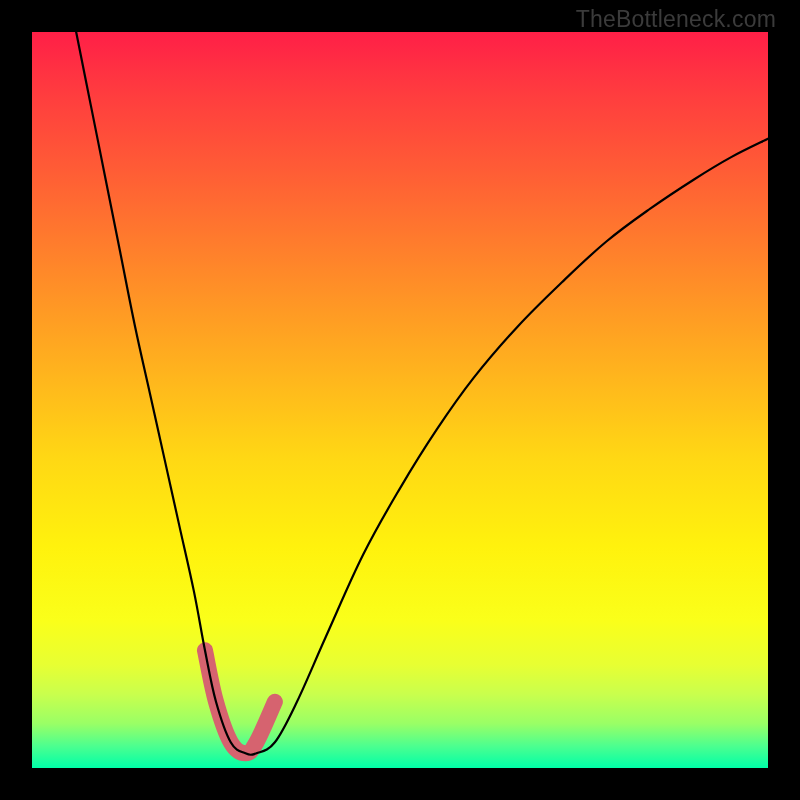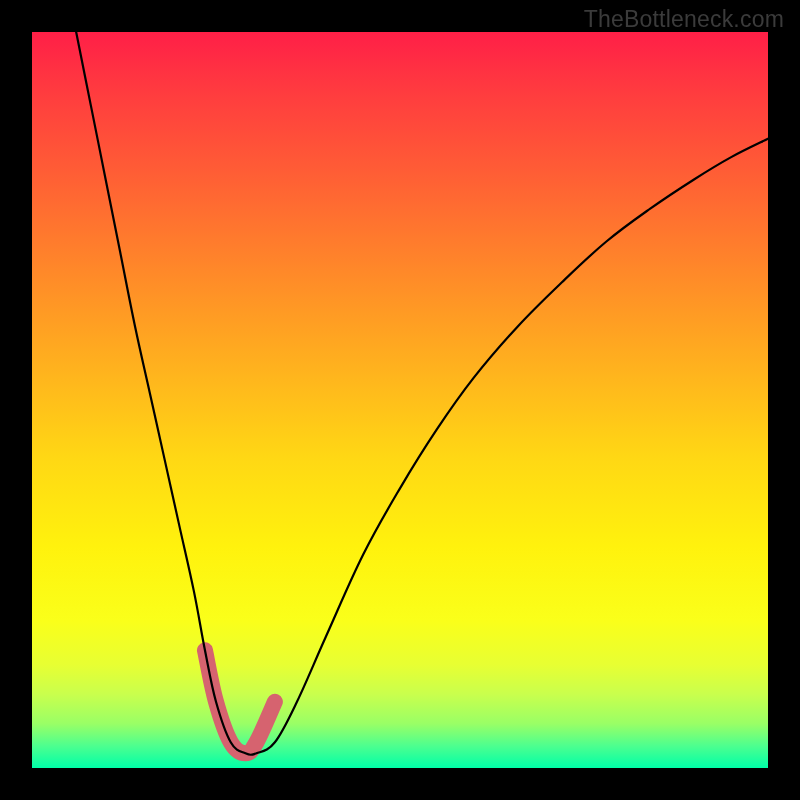--- a/index.html
+++ b/index.html
@@ -14,21 +14,21 @@
           #ffb91c 48%,
           #ffd814 58%,
           #fff20d 70%,
           #faff1a 80%,
           #e7ff33 86%,
           #c9ff4d 90%,
           #99ff66 94%,
           #4dff8f 97%,
           #00ffa8 100%);}
   svg.curve{position:absolute;left:32px;top:32px;width:736px;height:736px;overflow:visible}
-  .watermark{position:absolute;right:16px;top:6px;color:#3b3b3b;font-size:23px;font-weight:400;letter-spacing:0.2px}
+  .watermark{position:absolute;right:24px;top:6px;color:#3b3b3b;font-size:23px;font-weight:400;letter-spacing:0.2px}
 </style>
 </head>
 <body>
 
 <div class="frame">
   <div class="plot"></div>
 
   <svg class="curve" viewBox="0 0 736 736">
     <path d="M 172.96 618.24 C 174.95 627.51, 179.36 653.20, 184.00 669.76 C 188.64 686.32, 193.42 700.97, 198.72 710.24 C 204.02 719.51, 208.80 721.28, 213.44 721.28 C 218.08 721.28, 219.18 719.51, 224.48 710.24 C 229.78 700.97, 239.57 677.05, 242.88 669.76" fill="none" stroke="#d6636f" stroke-width="16" stroke-linecap="round" stroke-linejoin="round"></path>
     <path d="M 44.16 0.00 C 46.81 13.25, 53.58 47.10, 58.88 73.60 C 64.18 100.10, 68.30 120.70, 73.60 147.20 C 78.90 173.70, 83.02 194.30, 88.32 220.80 C 93.62 247.30, 97.74 269.23, 103.04 294.40 C 108.34 319.57, 112.46 336.79, 117.76 360.64 C 123.06 384.49, 127.18 403.03, 132.48 426.88 C 137.78 450.73, 141.90 469.27, 147.20 493.12 C 152.50 516.97, 157.28 536.84, 161.92 559.36 C 166.56 581.88, 168.99 598.37, 172.96 618.24 C 176.93 638.11, 179.36 653.20, 184.00 669.76 C 188.64 686.32, 193.42 700.97, 198.72 710.24 C 204.02 719.51, 208.80 719.29, 213.44 721.28 C 218.08 723.27, 219.18 723.27, 224.48 721.28 C 229.78 719.29, 235.59 719.51, 242.88 710.24 C 250.17 700.97, 255.69 688.97, 264.96 669.76 C 274.23 650.55, 282.48 630.02, 294.40 603.52 C 306.32 577.02, 317.95 549.06, 331.20 522.56 C 344.45 496.06, 354.75 478.84, 368.00 456.32 C 381.25 433.80, 391.55 417.31, 404.80 397.44 C 418.05 377.57, 427.03 364.47, 441.60 345.92 C 456.17 327.37, 469.86 311.62, 485.76 294.40 C 501.66 277.18, 514.02 265.48, 529.92 250.24 C 545.82 235.00, 558.18 223.01, 574.08 209.76 C 589.98 196.51, 602.34 187.90, 618.24 176.64 C 634.14 165.38, 647.83 156.47, 662.40 147.20 C 676.97 137.93, 685.95 132.41, 699.20 125.12 C 712.45 117.83, 729.38 110.03, 736.00 106.72" fill="none" stroke="#000000" stroke-width="2.2" stroke-linecap="round" stroke-linejoin="round"></path>

